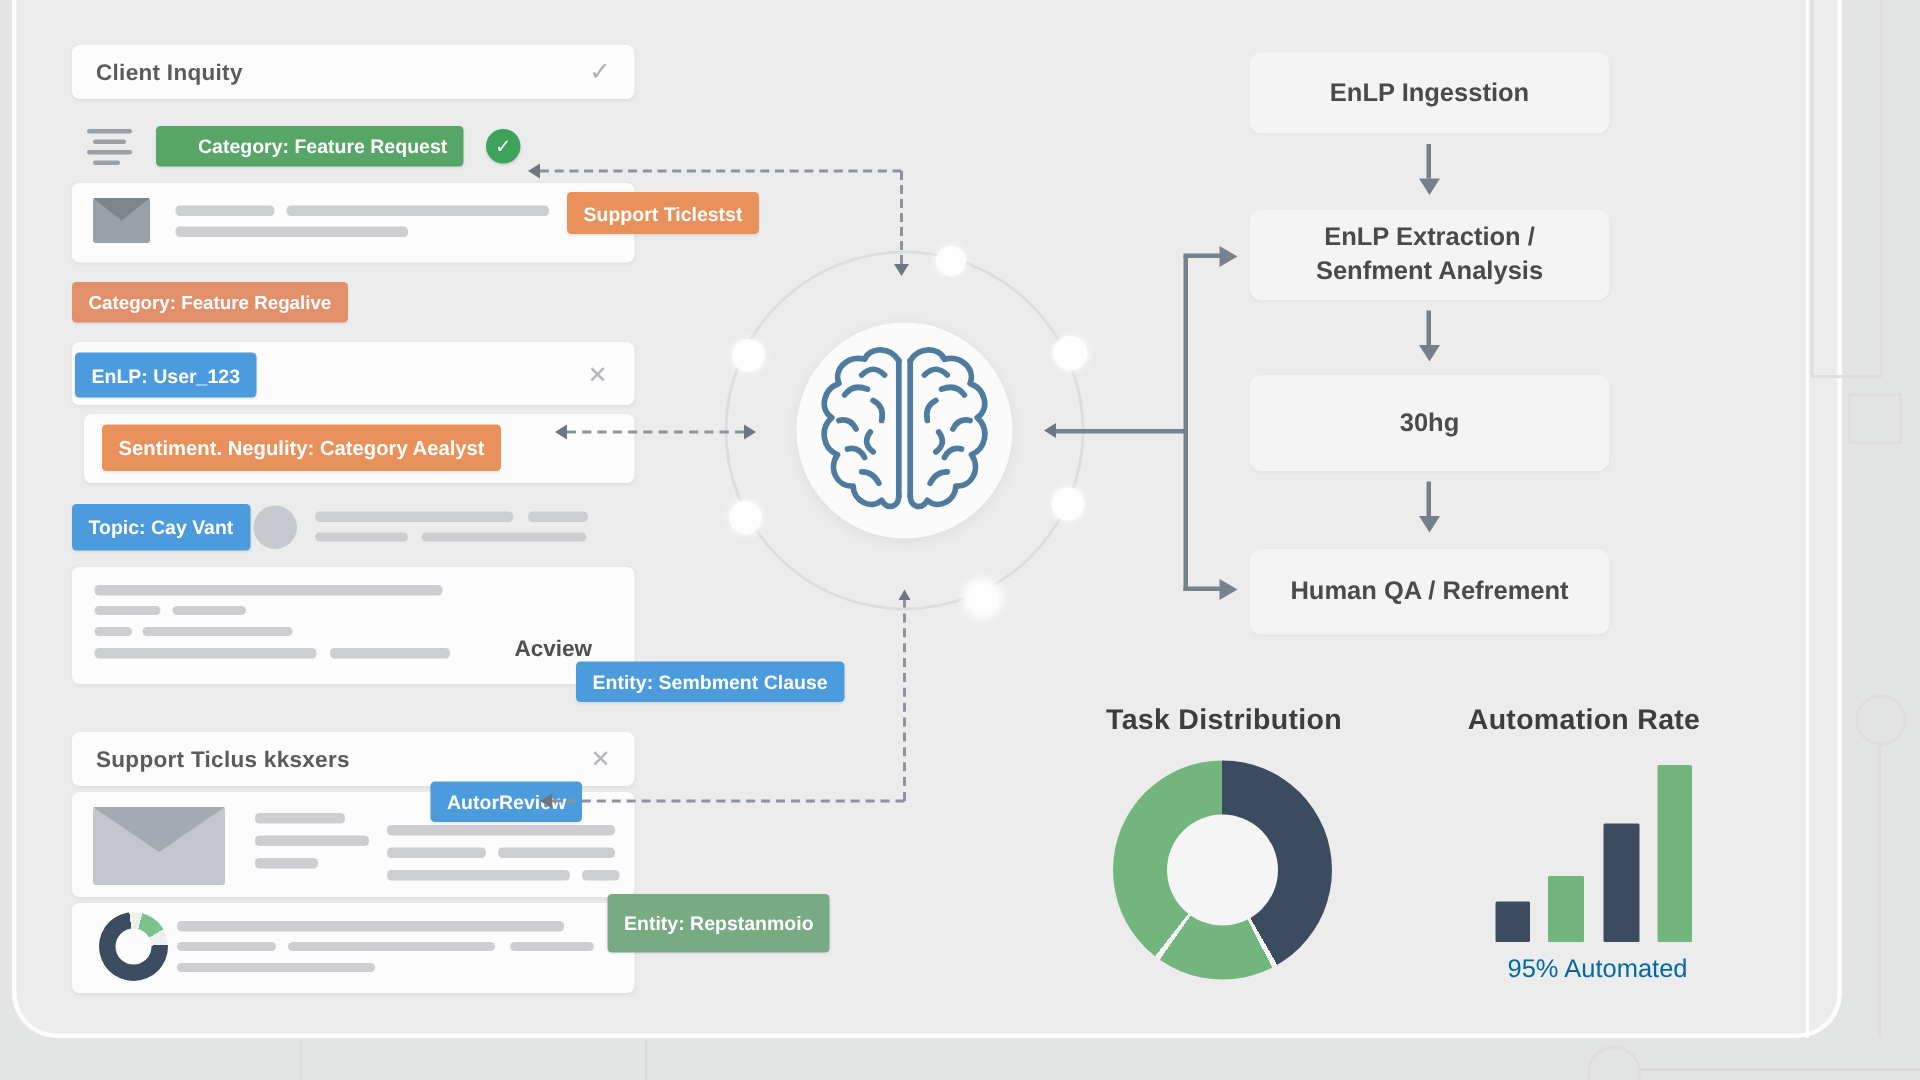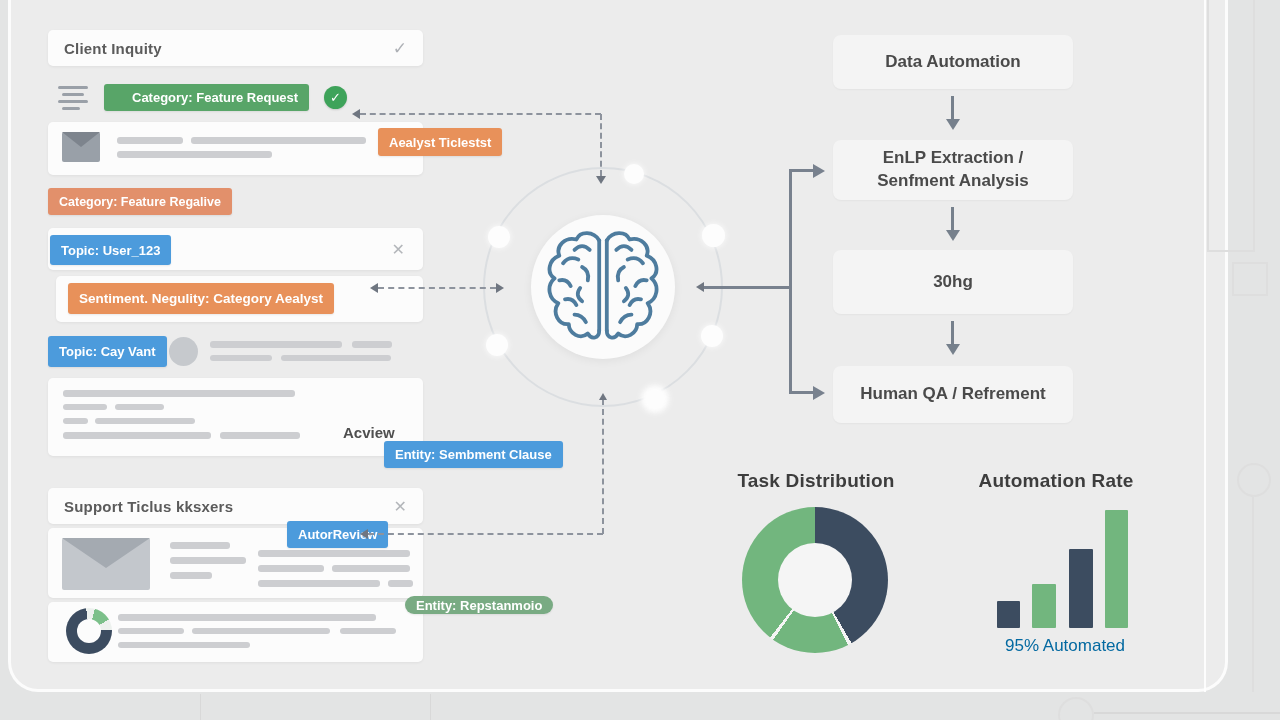--- a/index.html
+++ b/index.html
@@ -88,30 +88,30 @@
   <svg class="abs" style="left:14px;top:10px;" width="38" height="30" viewBox="0 0 38 30">
     <rect x="0" y="0" width="38" height="30" rx="2" fill="#99a0a8"></rect>
     <path d="M0 0 L19 15 L38 0 Z" fill="#7d848d"></path>
   </svg>
   <div class="ph" style="left:69px;top:15px;width:66px;height:7px;"></div>
   <div class="ph" style="left:143px;top:15px;width:175px;height:7px;"></div>
   <div class="ph" style="left:69px;top:29px;width:155px;height:7px;"></div>
 </div>
 
 <div class="abs tag tag-orange" style="left:378px;top:128px;height:28px;">
-  <span>Aealyst Ticlestst</span>
+  <span>Support Ticlestst</span>
 </div>
 
 <div class="abs tag tag-orange2" style="left:48px;top:188px;height:27px;font-size:12.5px;">
   <span>Category: Feature Regalive</span>
 </div>
 
 <div class="abs card" style="left:48px;top:228px;width:375px;height:42px;">
   <div class="abs tag tag-blue" style="left:2px;top:7px;height:30px;">
-    <span>Topic: User_123</span>
+    <span>EnLP: User_123</span>
   </div>
   <span class="abs close-x" style="right:18px;top:12px;">✕</span>
 </div>
 
 <div class="abs card" style="left:56px;top:276px;width:367px;height:46px;">
   <div class="abs tag tag-orange" style="left:12px;top:7px;height:31px;font-size:13.5px;">
     <span>Sentiment. Negulity: Category Aealyst</span>
   </div>
 </div>
 
@@ -164,21 +164,21 @@
 <div class="abs card" style="left:48px;top:602px;width:375px;height:60px;">
   <div class="abs spinner" style="left:18px;top:6px;width:46px;height:46px;">
     <div class="spinner-hole"></div>
   </div>
   <div class="ph" style="left:70px;top:12px;width:258px;height:7px;"></div>
   <div class="ph" style="left:70px;top:26px;width:66px;height:6px;"></div>
   <div class="ph" style="left:144px;top:26px;width:138px;height:6px;"></div>
   <div class="ph" style="left:292px;top:26px;width:56px;height:6px;"></div>
   <div class="ph" style="left:70px;top:40px;width:132px;height:6px;"></div>
 </div>
-<div class="abs tag tag-green2" style="left:405px;top:596px;height:18px;border-radius:10px;">
+<div class="abs tag tag-green2" style="left:405px;top:596px;height:39px;">
   <span>Entity: Repstanmoio</span>
 </div>
 
 <div class="abs ring" style="left:483px;top:167px;width:240px;height:240px;"></div>
 <div class="abs ring-dot" style="left:702px;top:224px;width:23px;height:23px;"></div>
 <div class="abs ring-dot" style="left:701px;top:325px;width:22px;height:22px;"></div>
 <div class="abs ring-dot" style="left:488px;top:226px;width:22px;height:22px;"></div>
 <div class="abs ring-dot" style="left:486px;top:334px;width:22px;height:22px;"></div>
 <div class="abs ring-dot" style="left:624px;top:164px;width:20px;height:20px;"></div>
 <div class="abs ring-dot" style="left:642px;top:386px;width:26px;height:26px;filter:blur(2px);"></div>
@@ -224,21 +224,21 @@
 
 <div class="abs hline-solid" style="left:703px;top:286px;width:88px;"></div>
 <div class="abs arr arr-l-d" style="left:696px;top:282px;"></div>
 <div class="abs vline-solid" style="left:789px;top:170px;height:224px;"></div>
 <div class="abs hline-solid" style="left:789px;top:169px;width:26px;"></div>
 <div class="abs arr arr-r" style="left:813px;top:164px;"></div>
 <div class="abs hline-solid" style="left:789px;top:391px;width:26px;"></div>
 <div class="abs arr arr-r" style="left:813px;top:386px;"></div>
 
 <div class="abs flowbox" style="left:833px;top:35px;width:240px;height:54px;">
-  <div>Data Automation</div>
+  <div>EnLP Ingesstion</div>
 </div>
 <div class="abs flow-connector" style="left:951px;top:96px;height:23px;"></div>
 <div class="abs arr arr-dn" style="left:946px;top:119px;"></div>
 
 <div class="abs flowbox" style="left:833px;top:140px;width:240px;height:60px;">
   <div>EnLP Extraction /</div>
   <div>Senfment Analysis</div>
 </div>
 <div class="abs flow-connector" style="left:951px;top:207px;height:23px;"></div>
 <div class="abs arr arr-dn" style="left:946px;top:230px;"></div>

